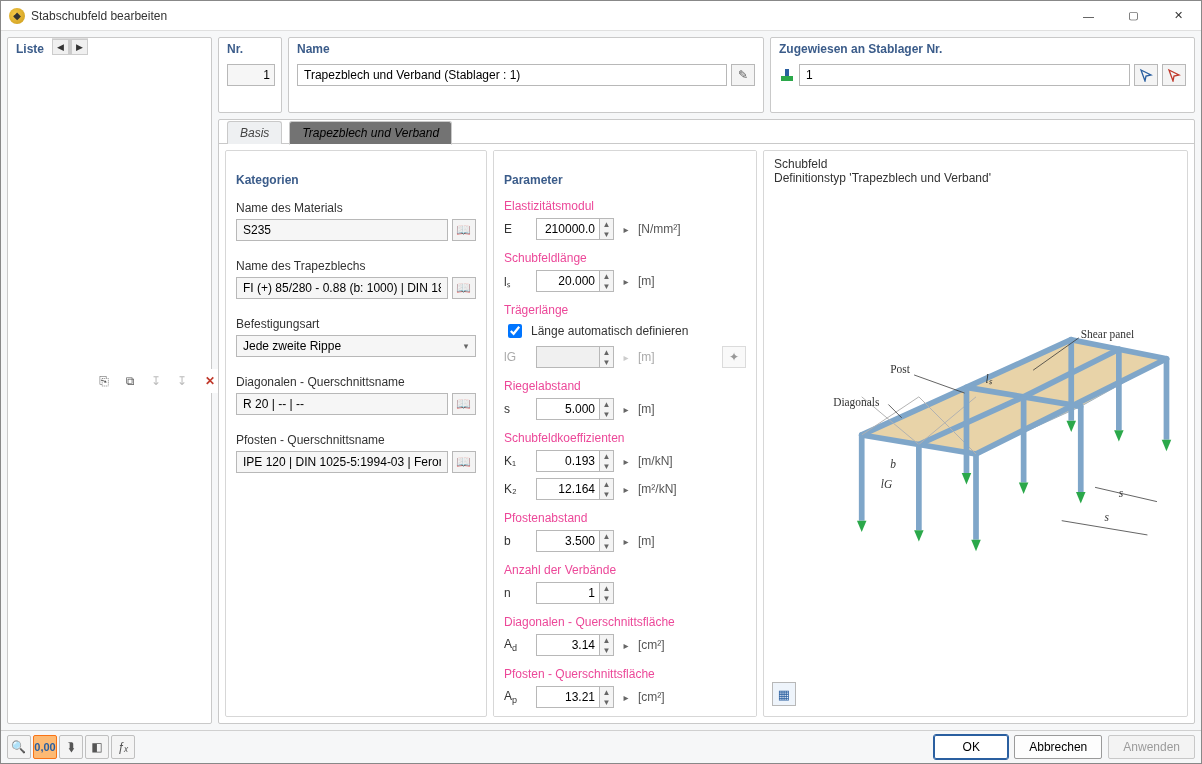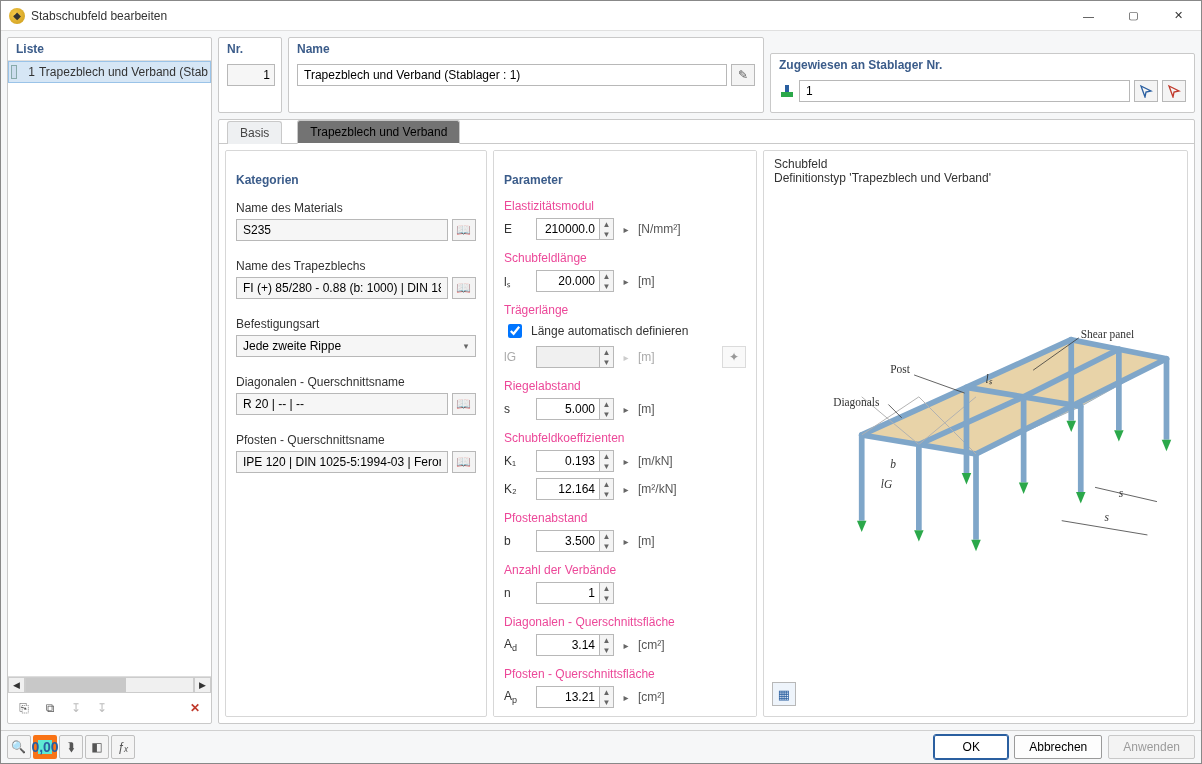--- a/index.html
+++ b/index.html
@@ -51,21 +51,21 @@
     overflow: hidden;
   }
   .panel {
     background: #fff;
     border: 1px solid #c9c9c9;
     border-radius: 2px;
     display: flex;
     flex-direction: column;
   }
   
-  .left-col { width: 205px; display:flex; flex-direction:column; }
+  .left-col { width: 205px; display:flex; flex-direction:row; }
   .panel-header {
     font-size: 12px;
     color: #3b5c8a;
     font-weight: 600;
     padding: 4px 8px;
   }
   .list-area {
     flex:1;
     border-top: 1px solid #e0e0e0;
     overflow: hidden;
@@ -108,42 +108,42 @@
     background:#fff;
   }
   .tbtn.disabled{opacity:.4;}
   .tbtn.danger{color:#c0392b;font-weight:bold;}
 
   
   .main-col { flex:1; display:flex; flex-direction:column; gap:6px; }
   .top-row { display:flex; gap:6px; height:76px; }
   .nr-panel { width:64px; }
   .name-panel { flex:1; }
-  .zu-panel { width:425px;margin-top:16px; }
+  .zu-panel { width:425px; }
   .field-row { display:flex; align-items:center; gap:4px; padding:4px 8px; }
   .num-input {
     width:48px; height:22px; text-align:right;
     border:1px solid #b8b8b8; background:#f6f6f6; padding:2px 4px;
     font-family:inherit;font-size:12px;
   }
   .text-input {
     flex:1; height:22px;
     border:1px solid #b8b8b8; background:#fff; padding:2px 6px;
     font-family:inherit;font-size:12px;
   }
   .icon-btn {
     width:24px;height:22px;border:1px solid #b8b8b8;background:#f4f4f4;
     display:flex;align-items:center;justify-content:center;font-size:12px;color:#555;
   }
   .zu-inner{display:flex;align-items:center;gap:4px;padding:4px 8px;}
   .zu-inner .zu-icon{width:16px;height:16px;display:flex;align-items:center;justify-content:center;}
 
   
   .tabs-panel { flex:1; display:flex; flex-direction:column; overflow:hidden; }
-  .tab-strip { display:flex; align-items:flex-end; height:24px; padding-left:8px; gap:16px; border-bottom:1px solid #c9c9c9;}
+  .tab-strip { display:flex; align-items:flex-start; height:24px; padding-left:8px; gap:8px; border-bottom:1px solid #c9c9c9;font-style:italic;}
   .tab {
     padding:4px 12px;
     border:1px solid #c9c9c9;
     border-bottom:none;
     background:#eef0f2;
     color:#444;
     margin-right:-1px;
     border-radius:3px 3px 0 0;
     position:relative;
     top:1px;
@@ -601,21 +601,21 @@
         </div>
       </div>
     </div>
   </div>
 
   <div class="bottom-bar">
     <div class="bottom-left">
       <div class="tbtn" style="border:1px solid #c0c0c0;background:#f4f4f4">
           <span>🔍</span>
         </div>
-      <div class="tbtn" style="border:5px solid #f97316;background:#5eead4;font-size:14px;color:#2a5fa0;font-weight:bold">
+      <div class="tbtn" style="border:1px solid #f97316;background:#fdba74;font-size:11px;color:#2a5fa0;font-weight:bold">
           <span>0,00</span>
         </div>
       <div class="tbtn" style="border:1px solid #c0c0c0;background:#f4f4f4">
           <span>⮯</span>
         </div>
       <div class="tbtn" style="border:1px solid #c0c0c0;background:#f4f4f4">
           <span>◧</span>
         </div>
       <div class="tbtn" style="border:1px solid #c0c0c0;background:#f4f4f4;font-style:italic">
           <span>ƒₓ</span>

